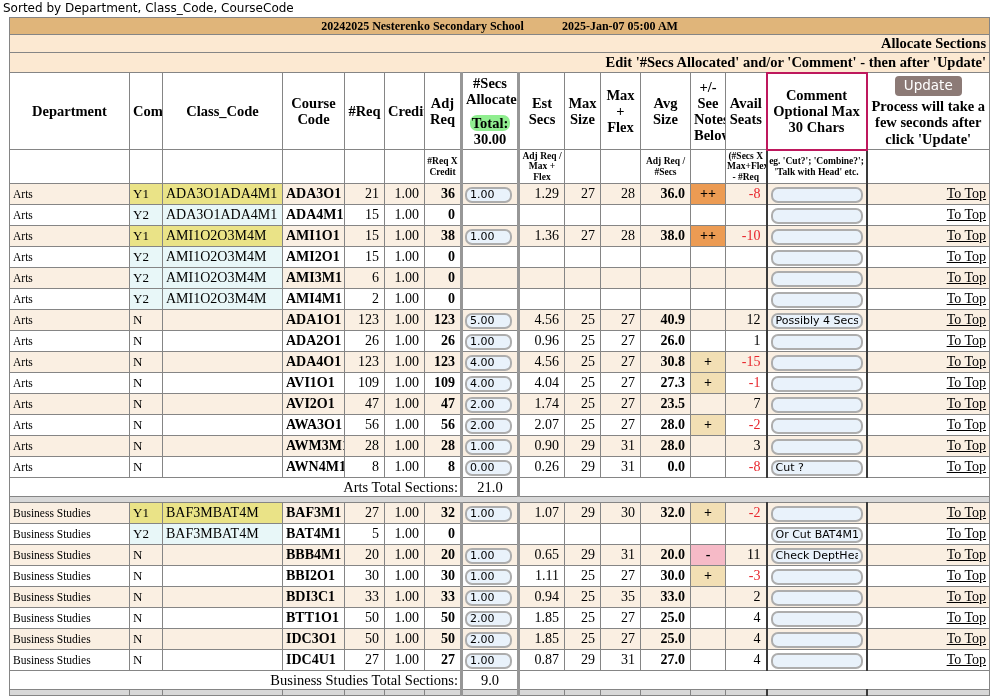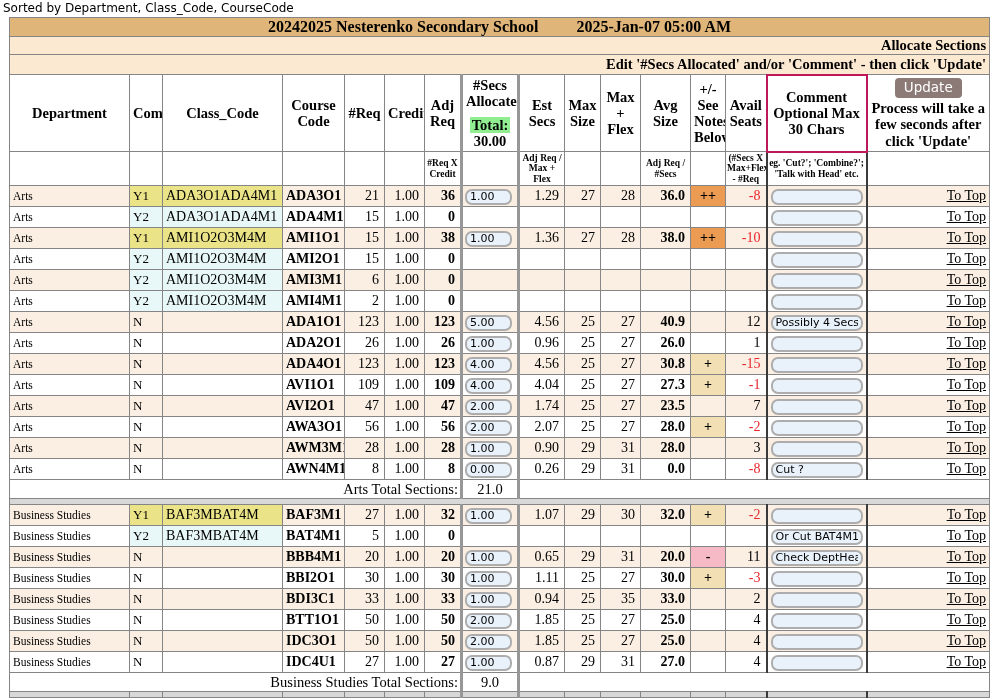--- a/index.html
+++ b/index.html
@@ -9,31 +9,31 @@
     --neg:#E8262D; --green:#90EE90; --btn:#8C7A76;
     --inputbg:#E9F2FB; --sep:#D8D8D8; --grid:#858585;
   }
   *{box-sizing:border-box;}
   html,body{margin:0;padding:0;background:#fff;width:1000px;height:700px;overflow:hidden;}
   body{font-family:"Liberation Serif",serif;color:#000;}
   .sorted{font-family:"DejaVu Sans",sans-serif;font-size:12px;padding:1px 0 2px 3px;}
   table{border-collapse:collapse;table-layout:fixed;width:980px;margin-left:9px;}
   td,th{border:1px solid var(--grid);padding:0 3px;font-size:14px;overflow:hidden;white-space:nowrap;vertical-align:middle;}
   
-  .title-row td{background:var(--title-bar);text-align:center;font-weight:bold;height:17px;font-size:16px;}
+  .title-row td{background:var(--title-bar);text-align:center;font-weight:bold;height:17px;font-size:12px;}
   .band td{background:var(--band);text-align:right;font-weight:bold;height:17px;font-size:14.5px;}
   .band.tall td{height:20px;}
   .tspace{display:inline-block;width:38px;}
   
   tr.cols th{background:#fff;font-weight:bold;font-size:14.5px;height:77px;line-height:1.12;white-space:normal;text-align:center;}
   tr.sub td{height:34px;font-size:9.5px;font-weight:bold;text-align:center;line-height:1.12;white-space:normal;padding:0 1px;}
   .scol{border-left:3px solid #979797;border-right:3px solid #979797;}
   .ccol{border-left:2px solid #3a3a3a;border-right:2px solid #3a3a3a;}
   th.ccol{border:2px solid #be185d;}
-  .total-tag{background:var(--green);padding:0 2px;display:inline-block;}
+  .total-tag{background:var(--green);padding:0 2px;display:inline-block;border-radius:7px;}
   .hdr-total{display:block;margin-top:8px;}
   .update-btn{background:var(--btn);color:#fff;border:none;border-radius:4px;padding:1px 9px 3px;font:13.5px "DejaVu Sans",sans-serif;display:inline-block;margin:1px 0 2px;cursor:pointer;}
   
   tr.data td{height:20px;line-height:20px;}
   tr.alt td{background:var(--row-alt);}
   td.y1{background:var(--y1) !important;}
   td.y2{background:var(--y2) !important;}
   td.flag-pp{background:var(--flag-pp) !important;}
   td.flag-p{background:var(--flag-p) !important;}
   td.flag-m{background:var(--flag-m) !important;}
@@ -84,21 +84,21 @@
   <tbody>
       <tr class="title-row">
     <td colspan="16">
       <span>20242025 Nesterenko Secondary School</span><span class="tspace"></span><span>2025-Jan-07 05:00 AM</span>
     </td>
   </tr>
   <tr class="band">
     <td colspan="16">Allocate Sections</td>
   </tr>
   <tr class="band tall">
-    <td colspan="16">Edit '#Secs Allocated' and/or 'Comment' - then click 'Update'</td>
+    <td colspan="16">Edit '#Secs Allocated' and/or 'Comment' - then after 'Update'</td>
   </tr>
 
   <tr class="cols">
     <th>Department</th>
     <th>Comb</th>
     <th>Class_Code</th>
     <th>Course Code</th>
     <th>#Req</th>
     <th>Credit</th>
     <th>Adj Req</th>

